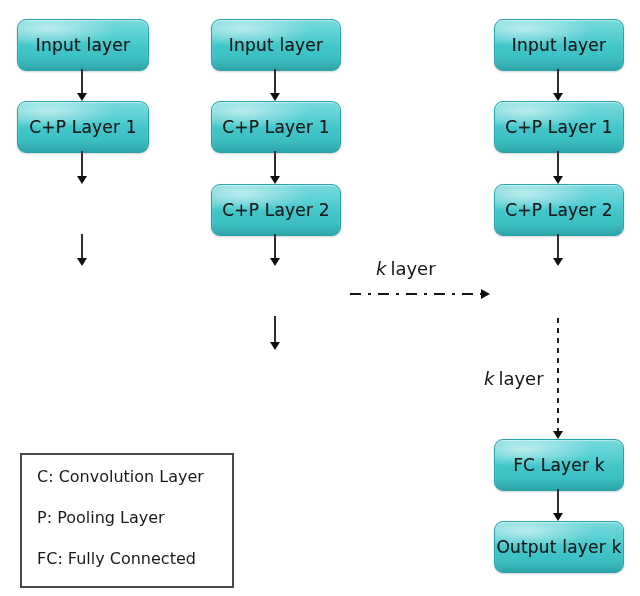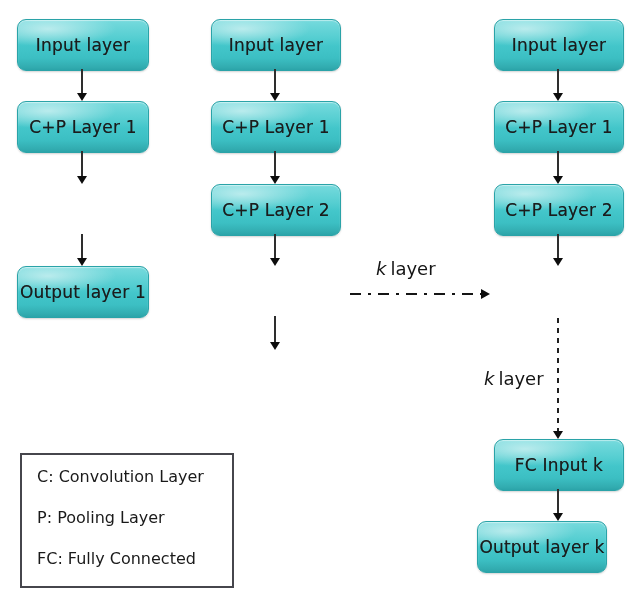--- a/index.html
+++ b/index.html
@@ -61,23 +61,20 @@
       <span class="box-label">C+P Layer 1</span>
     </div>
   <div class="varrow" style="left:76px;top:151px;height:33px">
       <div class="vline"></div>
       <div class="vhead"></div>
     </div>
   <div class="varrow" style="left:76px;top:234px;height:32px">
       <div class="vline"></div>
       <div class="vhead"></div>
     </div>
-  <div class="box" style="left:17px;top:266px;width:130px">
-      <span class="box-label">Output layer 1</span>
-    </div>
 
   <div class="box" style="left:211px;top:19px;width:128px">
       <span class="box-label">Input layer</span>
     </div>
   <div class="varrow" style="left:269px;top:69px;height:32px">
       <div class="vline"></div>
       <div class="vhead"></div>
     </div>
   <div class="box" style="left:211px;top:101px;width:128px">
       <span class="box-label">C+P Layer 1</span>
@@ -126,27 +123,27 @@
       <div class="vhead"></div>
     </div>
 
   <span class="k-label" style="left:484px;top:368px"><i>k</i><span>layer</span></span>
   <div class="varrow" style="left:552px;top:318px;height:121px">
       <div class="vline dashed"></div>
       <div class="vhead"></div>
     </div>
 
   <div class="box" style="left:494px;top:439px;width:128px">
-      <span class="box-label">FC Input k</span>
+      <span class="box-label">FC Layer k</span>
     </div>
   <div class="varrow" style="left:552px;top:489px;height:32px">
       <div class="vline"></div>
       <div class="vhead"></div>
     </div>
-  <div class="box" style="left:477px;top:521px;width:128px">
+  <div class="box" style="left:494px;top:521px;width:128px">
       <span class="box-label">Output layer k</span>
     </div>
 
   <div class="legend">
     <p class="legend-line">C: Convolution Layer</p>
     <p class="legend-line">P: Pooling Layer</p>
     <p class="legend-line">FC: Fully Connected</p>
   </div>
 
 </div>

